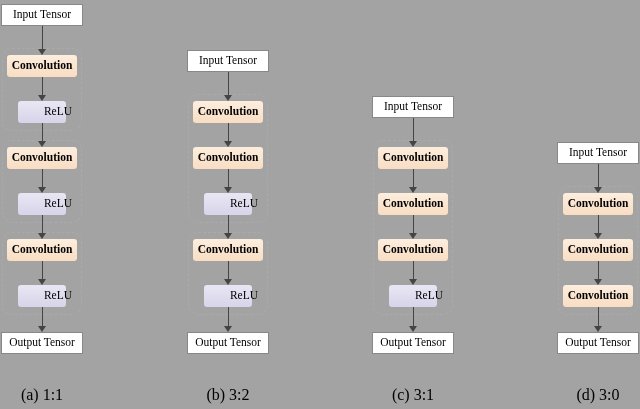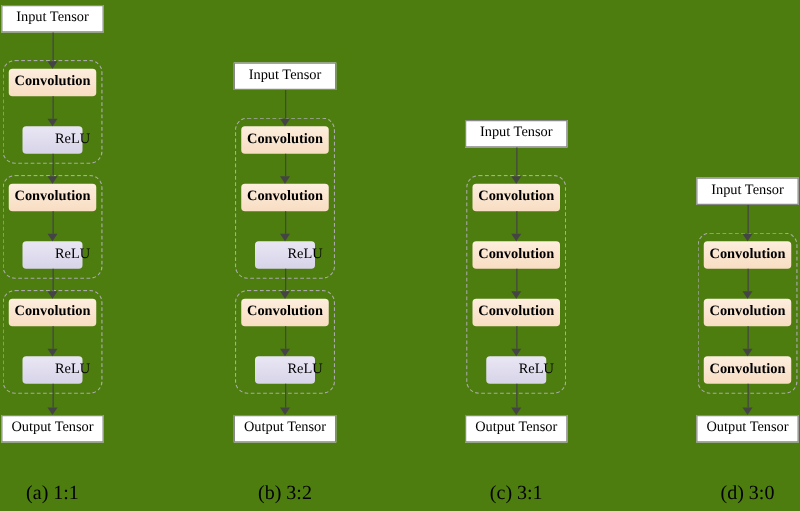--- a/index.html
+++ b/index.html
@@ -1,17 +1,17 @@
 <!DOCTYPE html>
 <html style="--conv-fill: #f8ddc2; --conv-light: #fdeede; --relu-fill: #d8d4e9; --relu-light: #e9e6f4; --io-fill: #ffffff; --io-border: #888888; --group-border: #aaaaaa; --arrow: #444444;"><head>
 <meta charset="utf-8">
 <style>
   html, body { margin:0; padding:0; background:#ffffff; }
   #figure {
-    position:relative; width:640px; height:409px; background:#4d7c0f;
+    position:relative; width:640px; height:409px; background:#a3a3a3;
     font-family:"Liberation Serif","DejaVu Serif",serif; color:#000; overflow:hidden;
   }
   .col { display:contents; }
   .box {
     position:absolute; box-sizing:border-box; height:22px;
     display:flex; align-items:center; justify-content:center;
     font-size:11.5px; line-height:1; white-space:nowrap;
   }
   .io   { background:var(--io-fill,#fff); border:1px solid var(--io-border,#888); }
   .conv { background:linear-gradient(180deg,var(--conv-light,#fdeede),var(--conv-fill,#f8ddc2)); border-radius:3px;font-weight:bold; }

